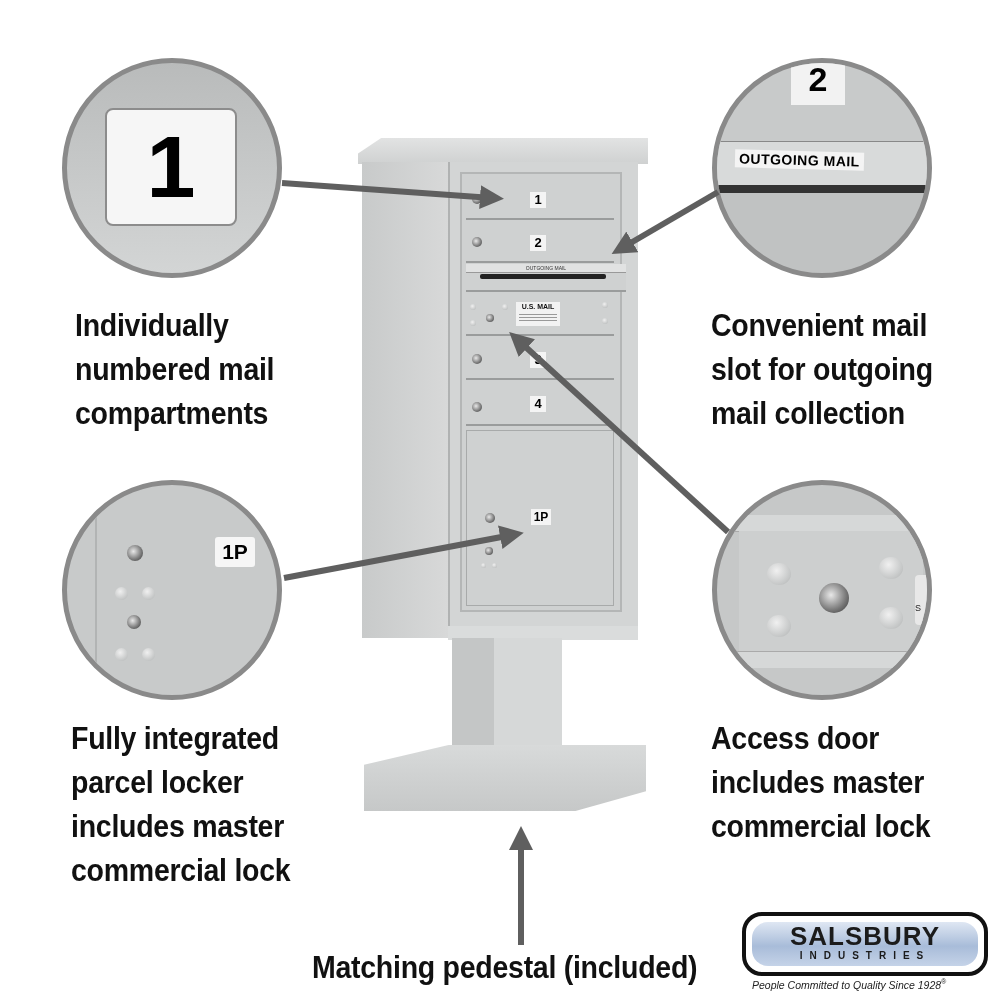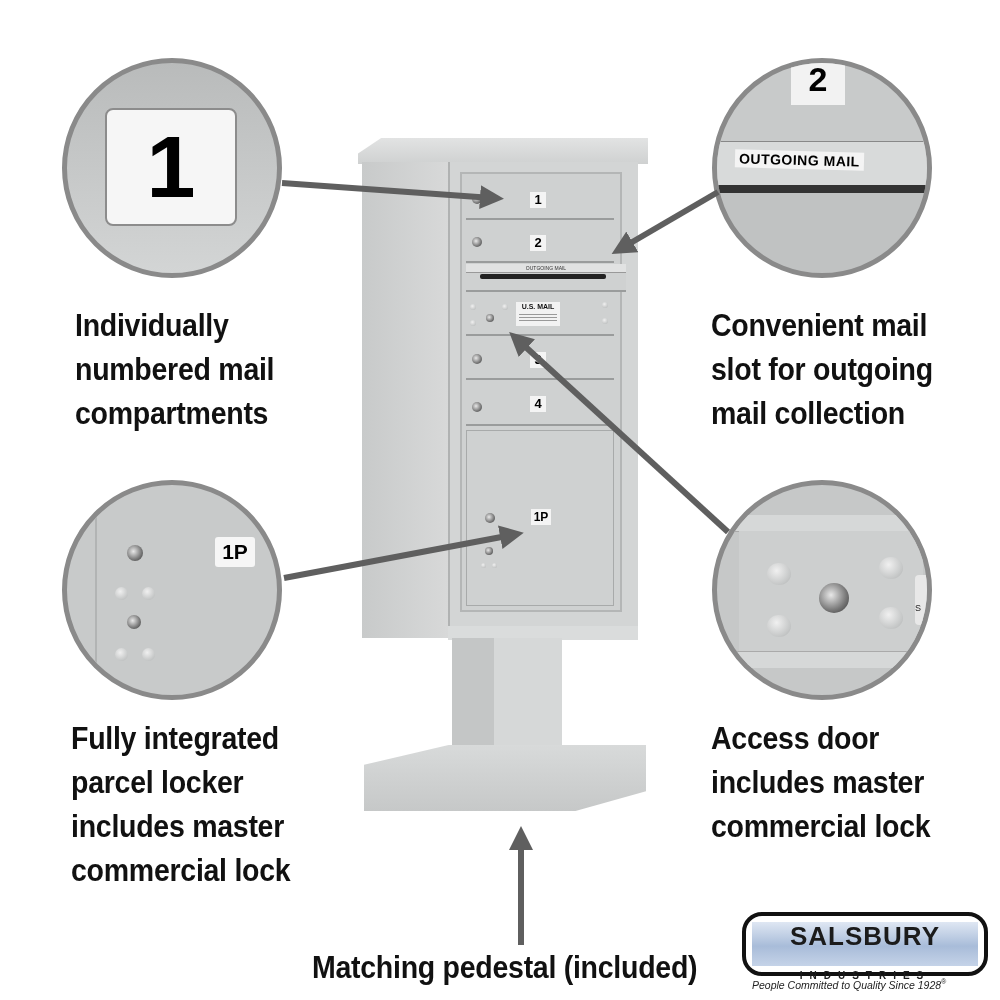--- a/index.html
+++ b/index.html
@@ -156,21 +156,21 @@
 <div class="caption" style="left:711px;top:717px;">
   <div>Access door</div>
   <div>includes master</div>
   <div>commercial lock</div>
 </div>
 
 <div class="caption" style="left:312px;top:946px;">Matching pedestal (included)</div>
 
 <div class="abs" style="left:742px;top:912px;width:246px;height:64px;">
   <div class="abs" style="left:0;top:0;width:246px;height:64px;border:4px solid #111;border-radius:20px;background:#ffffff;box-sizing:border-box;">
-    <div class="abs" style="left:6px;top:6px;width:226px;height:44px;border-radius:0;background:linear-gradient(#dfe7f3,#a8bcd9 55%,#c5d3e8);">
+    <div class="abs" style="left:6px;top:6px;width:226px;height:44px;border-radius:16px;background:linear-gradient(#dfe7f3,#a8bcd9 55%,#c5d3e8);">
       <div style="text-align:center;font-size:26px;font-weight:bold;line-height:28px;color:#1b1b1b;letter-spacing:1px;">SALSBURY</div>
-      <div style="text-align:center;font-size:10px;font-weight:bold;line-height:12px;color:#1b1b1b;letter-spacing:7px;margin-top:20px;">INDUSTRIES</div>
+      <div style="text-align:center;font-size:10px;font-weight:bold;line-height:12px;color:#1b1b1b;letter-spacing:7px;">INDUSTRIES</div>
     </div>
   </div>
 </div>
 <div class="abs" style="left:752px;top:978px;font-size:10.5px;font-style:italic;color:#222;white-space:nowrap;">
   <span>People Committed to Quality Since 1928</span><sup style="font-size:7px;">®</sup>
 </div>
 
 </body></html>

